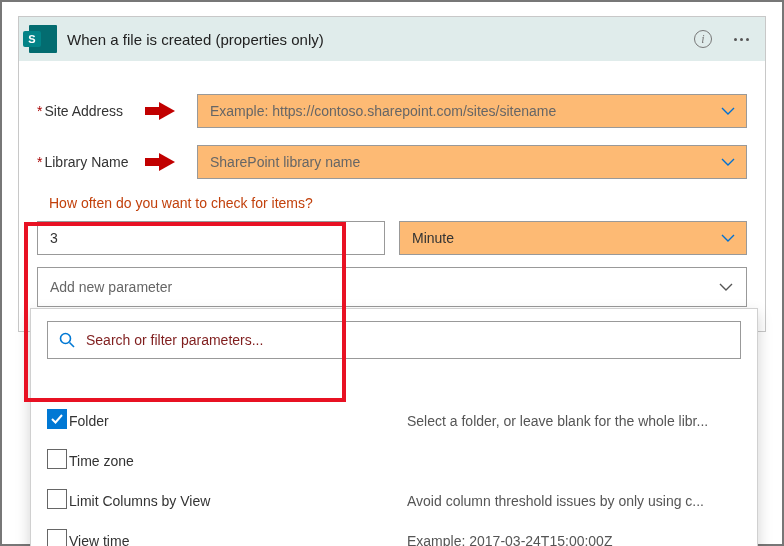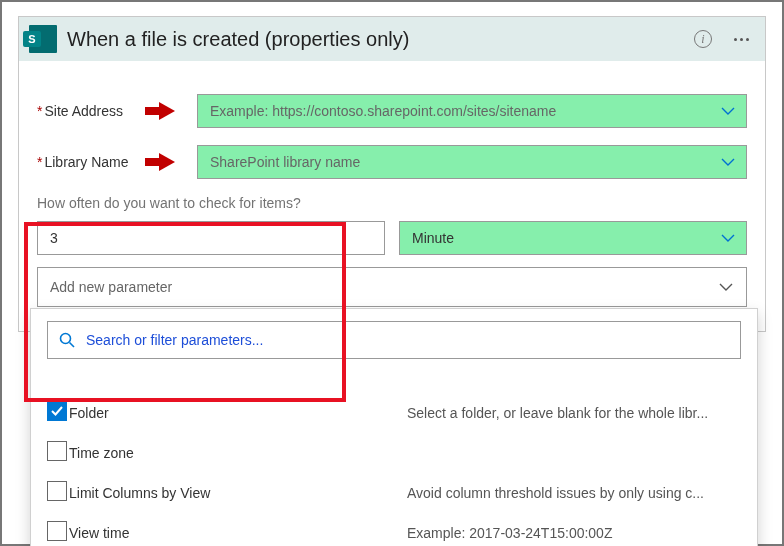--- a/index.html
+++ b/index.html
@@ -43,21 +43,21 @@
     background: #028387;
     color: #fff;
     font-size: 11px;
     font-weight: 600;
     text-align: center;
     line-height: 16px;
     border-radius: 2px;
   }
   .card-title {
     flex: 1;
-    font-size: 20px;
+    font-size: 15px;
     color: #222;
   }
   .hdr-btn {
     width: 28px; height: 28px;
     display: flex; align-items: center; justify-content: center;
     color: #4a4a4a;
     cursor: pointer;
   }
   .info-circle {
     width: 18px; height: 18px; border: 1.5px solid #777; border-radius: 50%;
@@ -89,30 +89,30 @@
   }
   .field-col { flex: 1; }
   .dropdown {
     border: 1px solid #999;
     height: 34px;
     display: flex;
     align-items: center;
     padding: 0 12px;
     color: #666;
     cursor: pointer;
-    background: #86efac;
+    background: #fdba74;
     position: relative;
   }
   .dropdown .chev {
     position: absolute; right: 10px; top: 50%; transform: translateY(-50%);
   }
   .chev svg { display: block; }
 
   .prompt {
-    font-size: 14px; color: #737373; margin: 6px 0 10px;
+    font-size: 14px; color: #c2410c; margin: 6px 12px 10px;
   }
   .interval-row { display: flex; gap: 14px; }
   .text-input {
     flex: 1;
     border: 1px solid #999;
     height: 34px;
     padding: 0 12px;
     font-size: 14px;
     color: #333;
     outline: none;
@@ -139,22 +139,22 @@
     border: 1px solid #d0d0d0;
     box-shadow: 0 6px 14px rgba(0,0,0,0.18);
     padding: 12px 16px 10px;
   }
   .search-wrap {
     border: 1px solid #999;
     height: 38px;
     display: flex; align-items: center;
     padding: 0 10px;
     gap: 10px;
-    color: #1d4ed8;
-    margin-bottom: 22px;
+    color: #7f1d1d;
+    margin-bottom: 30px;
   }
   .search-icon svg { display: block; }
   .param-item {
     display: flex;
     align-items: flex-end;
     height: 40px;
     gap: 2px;
   }
   .checkbox {
     width: 20px; height: 20px;

